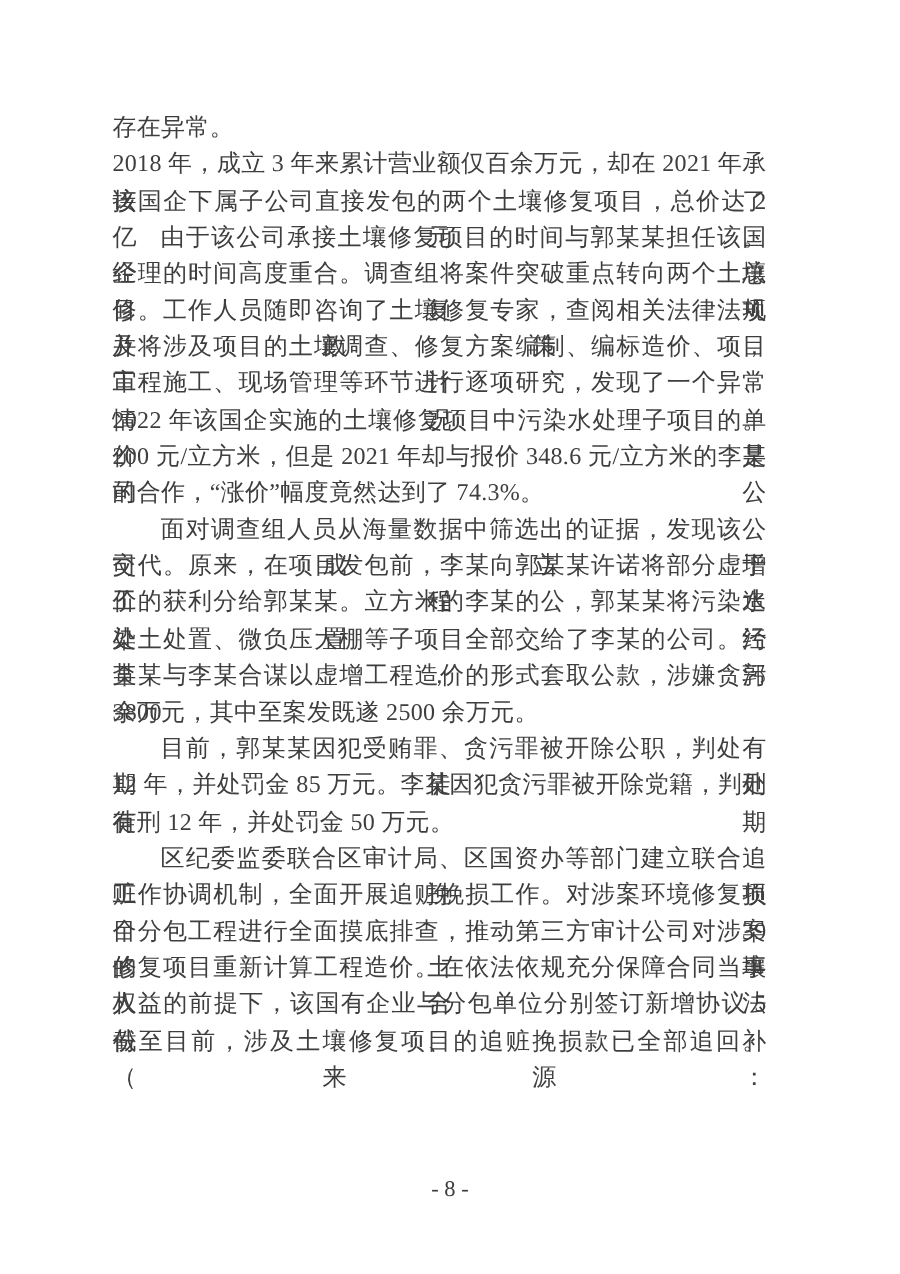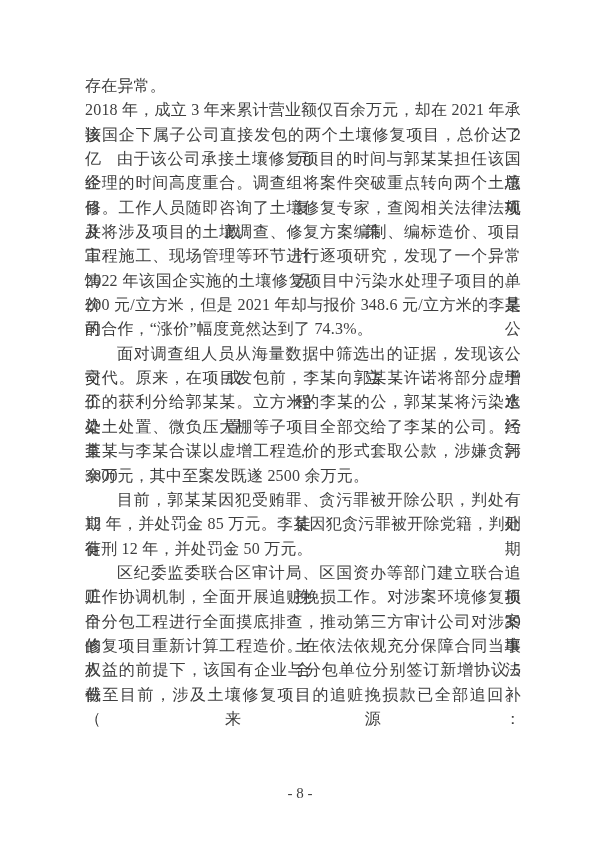--- a/index.html
+++ b/index.html
@@ -10,21 +10,21 @@
   .page {
     position: relative;
     width: 600px;
     height: 849px;
     background: #ffffff;
     overflow: hidden;
     font-family: "Liberation Serif", "DejaVu Serif", serif;
   }
   .content {
     position: absolute;
-    left: 85px;
+    left: 75px;
     top: 74px;
     width: 436px;
     color: #3e3e3e;
     font-size: 16px;
   }
   .line {
     margin: 0;
     padding: 0;
     height: 24.35px;
     line-height: 24.35px;

